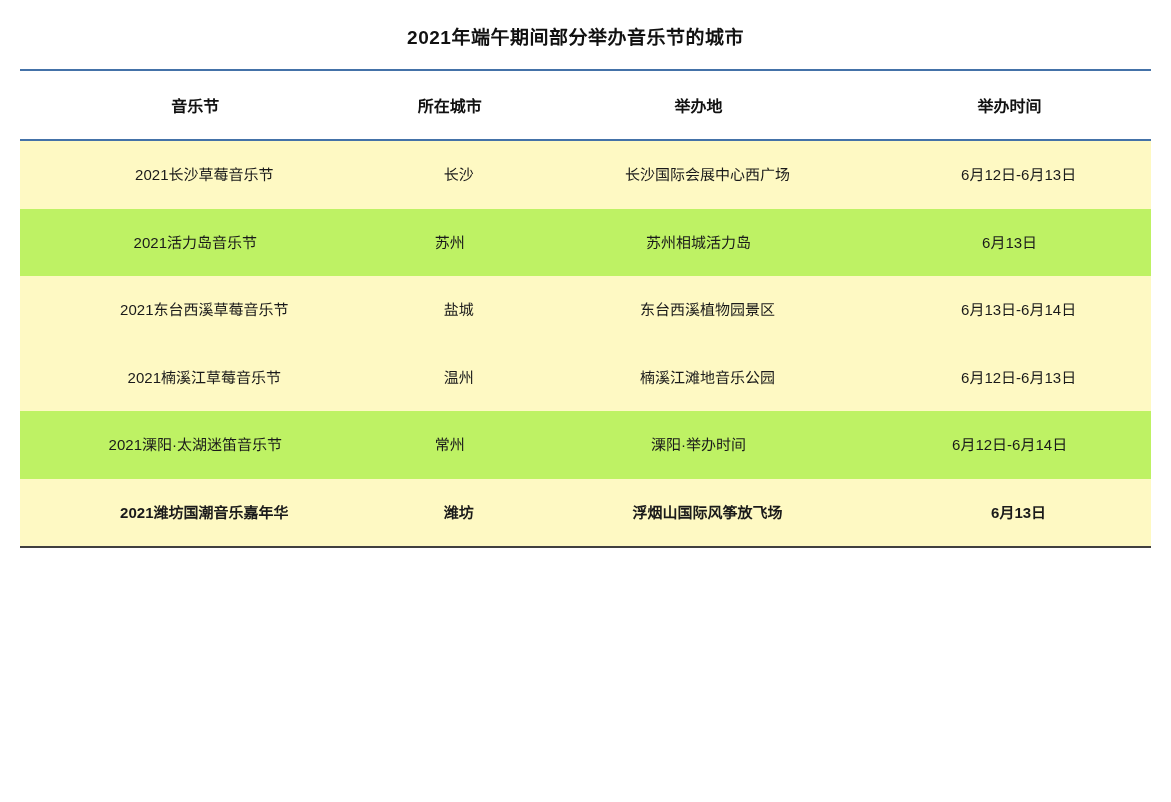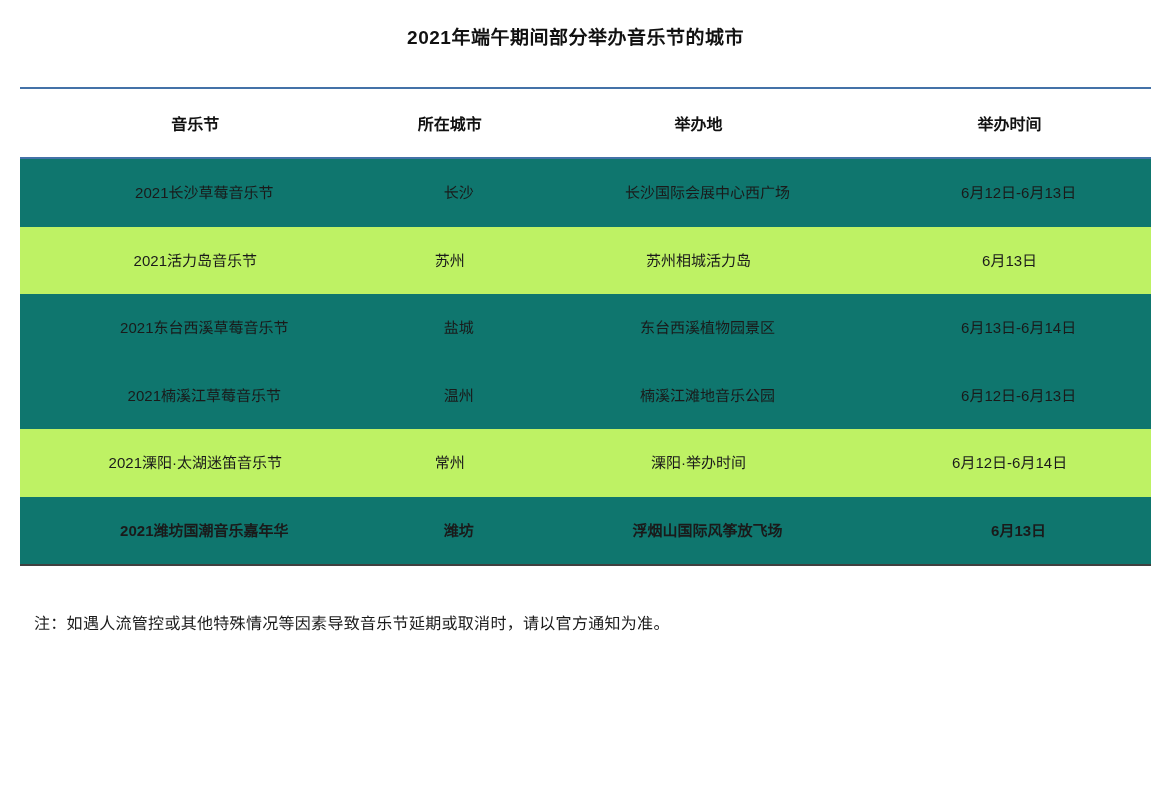--- a/index.html
+++ b/index.html
@@ -25,21 +25,21 @@
     text-align: center;
     font-size: 19px;
     font-weight: bold;
     letter-spacing: 0.5px;
     color: #111111;
     padding-top: 22px;
     padding-bottom: 20px;
   }
   table.data-table {
     width: 1131px;
-    margin: 18px auto;
+    margin: 0 auto;
     border-collapse: collapse;
     table-layout: fixed;
   }
   table.data-table thead th {
     font-size: 16px;
     font-weight: bold;
     color: #111111;
     text-align: center;
     padding: 22px 4px 22px 4px;
     border-top: 2px solid #4472a8;
@@ -48,21 +48,21 @@
   }
   table.data-table tbody td {
     font-size: 15px;
     text-align: center;
     color: #1a1a1a;
     padding: 24px 6px;
     border: none;
     line-height: 1.3;
   }
   table.data-table tbody tr.shaded td {
-    background: #0f766e;
+    background: #fef9c3;
     padding-left: 24px;
   }
   table.data-table tbody tr.plain td {
     background: #bef264;
   }
   table.data-table tbody tr:last-child td {
     border-bottom: 2px solid #404040;
     font-weight: bold;
   }
   .col-1 { width: 31%; }
@@ -131,15 +131,14 @@
       </tr>
       <tr class="shaded">
         <td>2021潍坊国潮音乐嘉年华</td>
         <td>潍坊</td>
         <td>浮烟山国际风筝放飞场</td>
         <td>6月13日</td>
       </tr>
     </tbody>
   </table>
 
-  <div class="footnote">注：如遇人流管控或其他特殊情况等因素导致音乐节延期或取消时，请以官方通知为准。</div>
 
 </div>
 
 </body></html>

